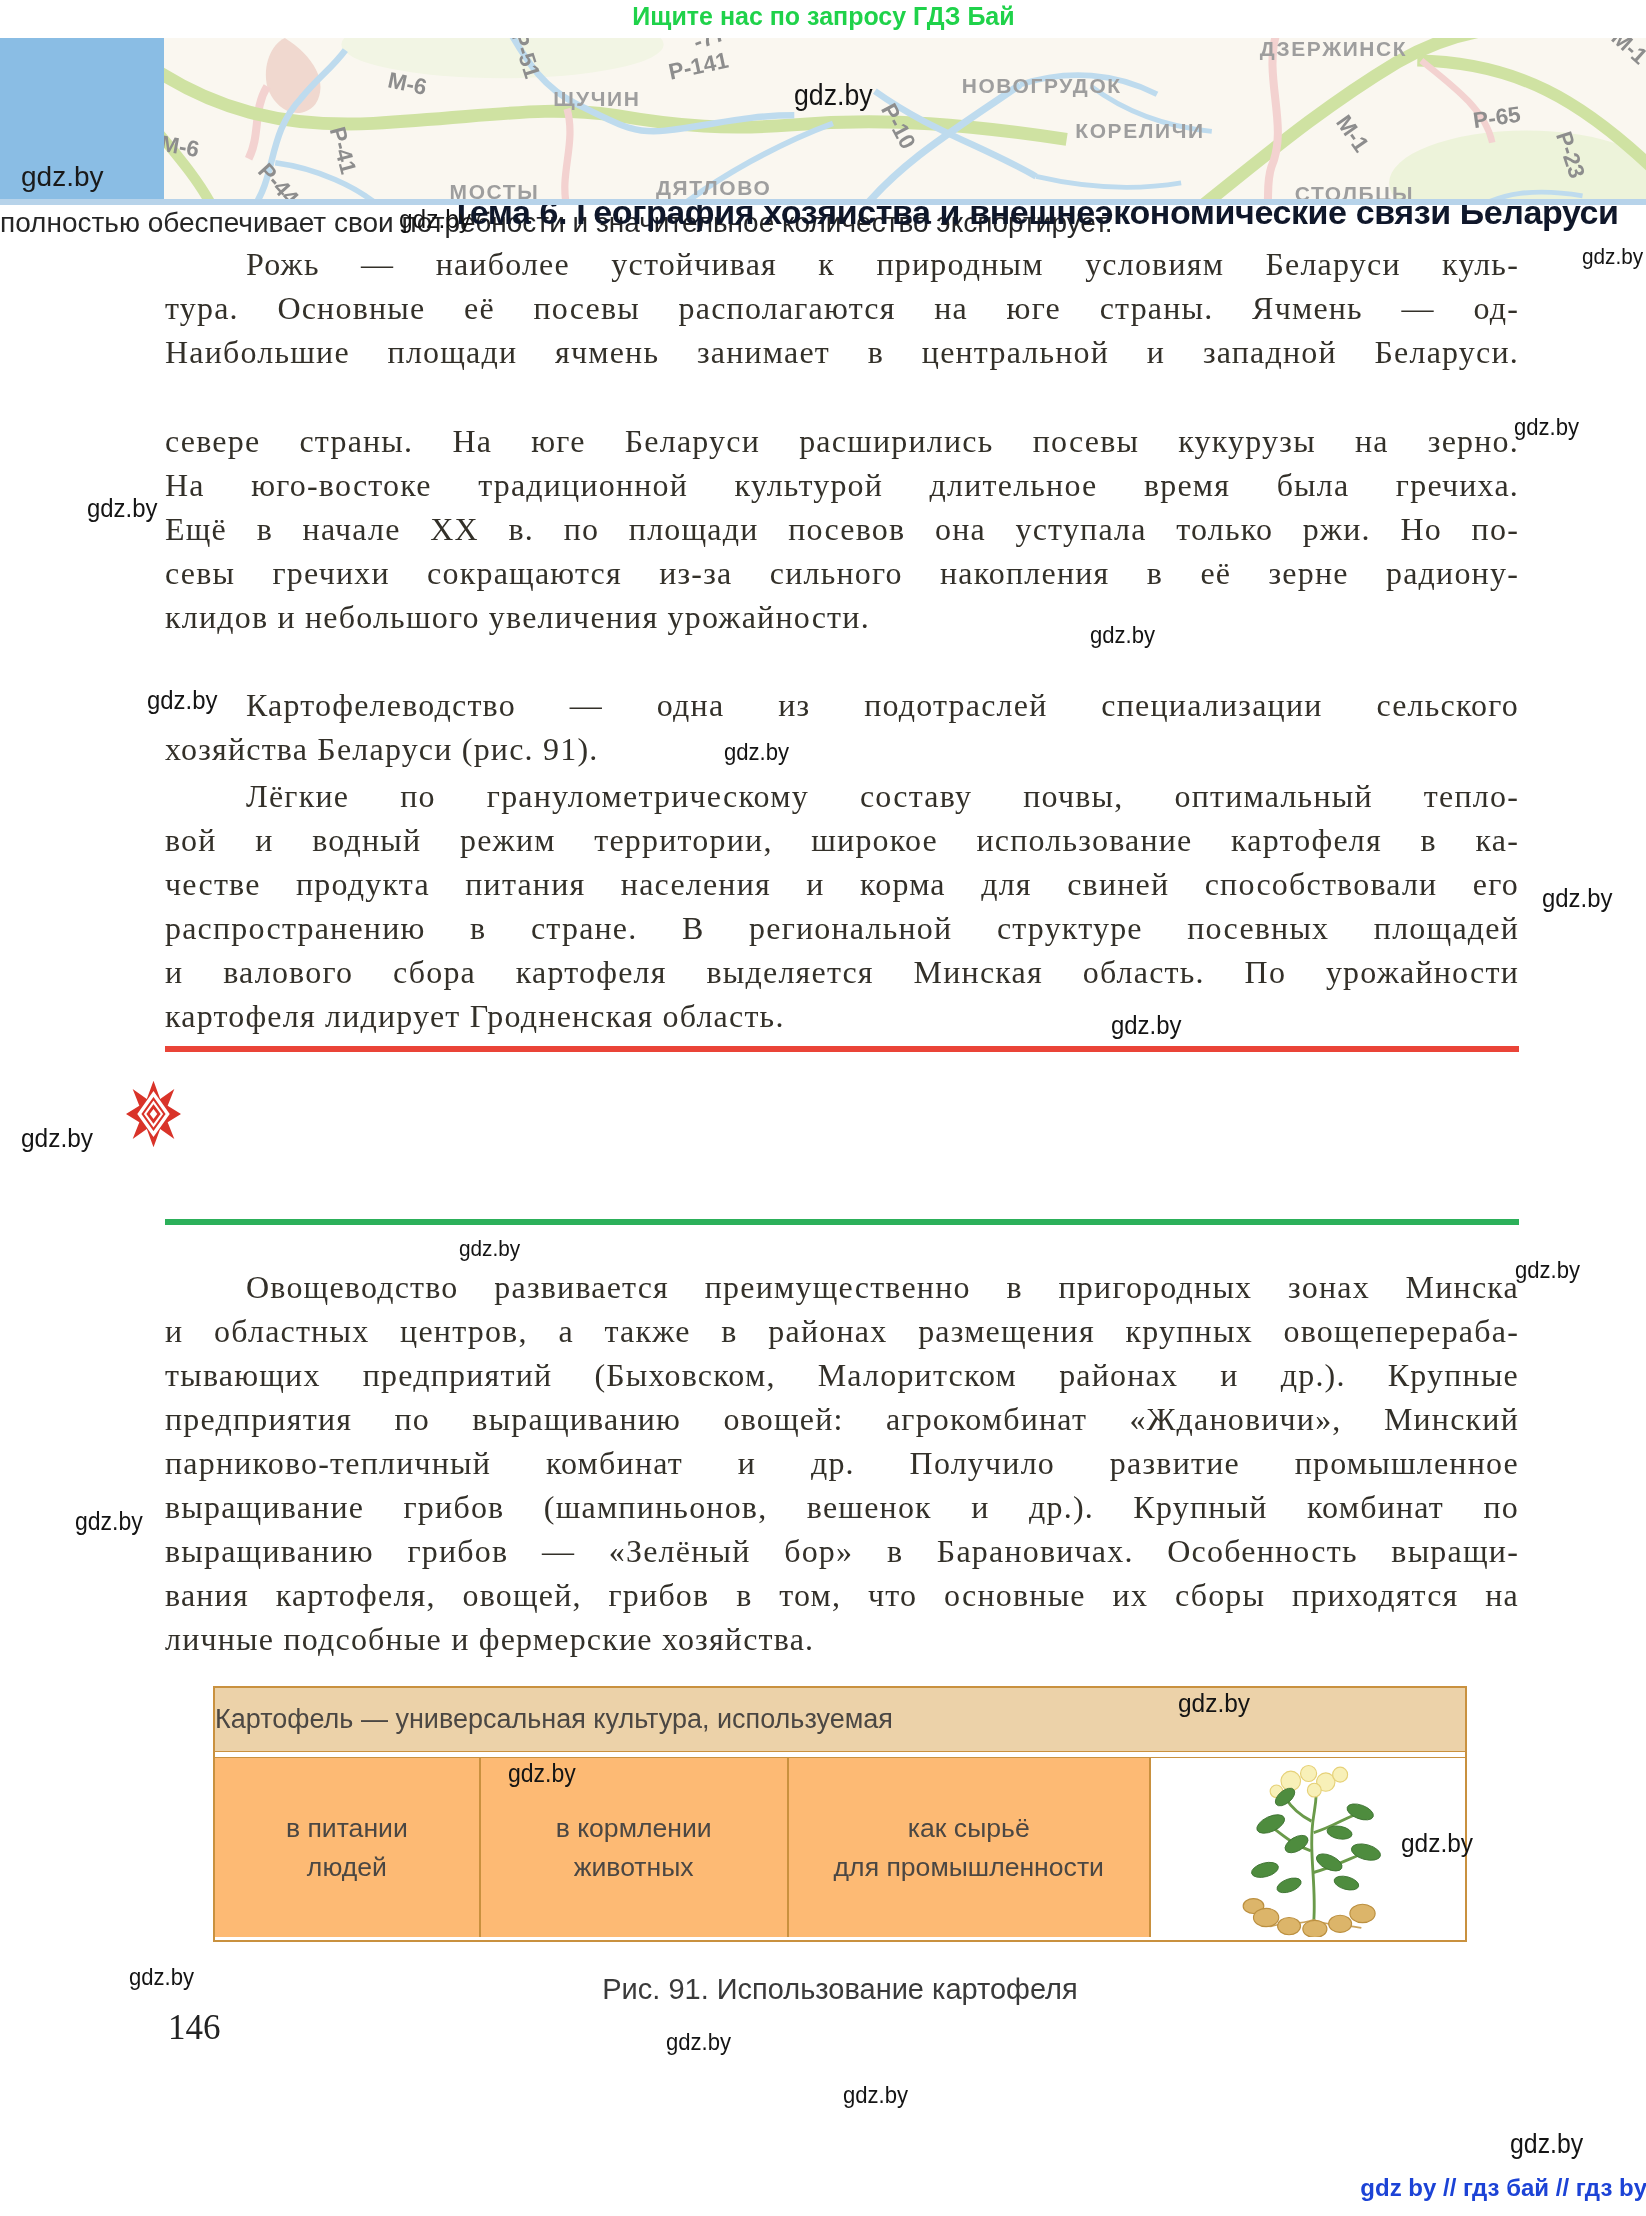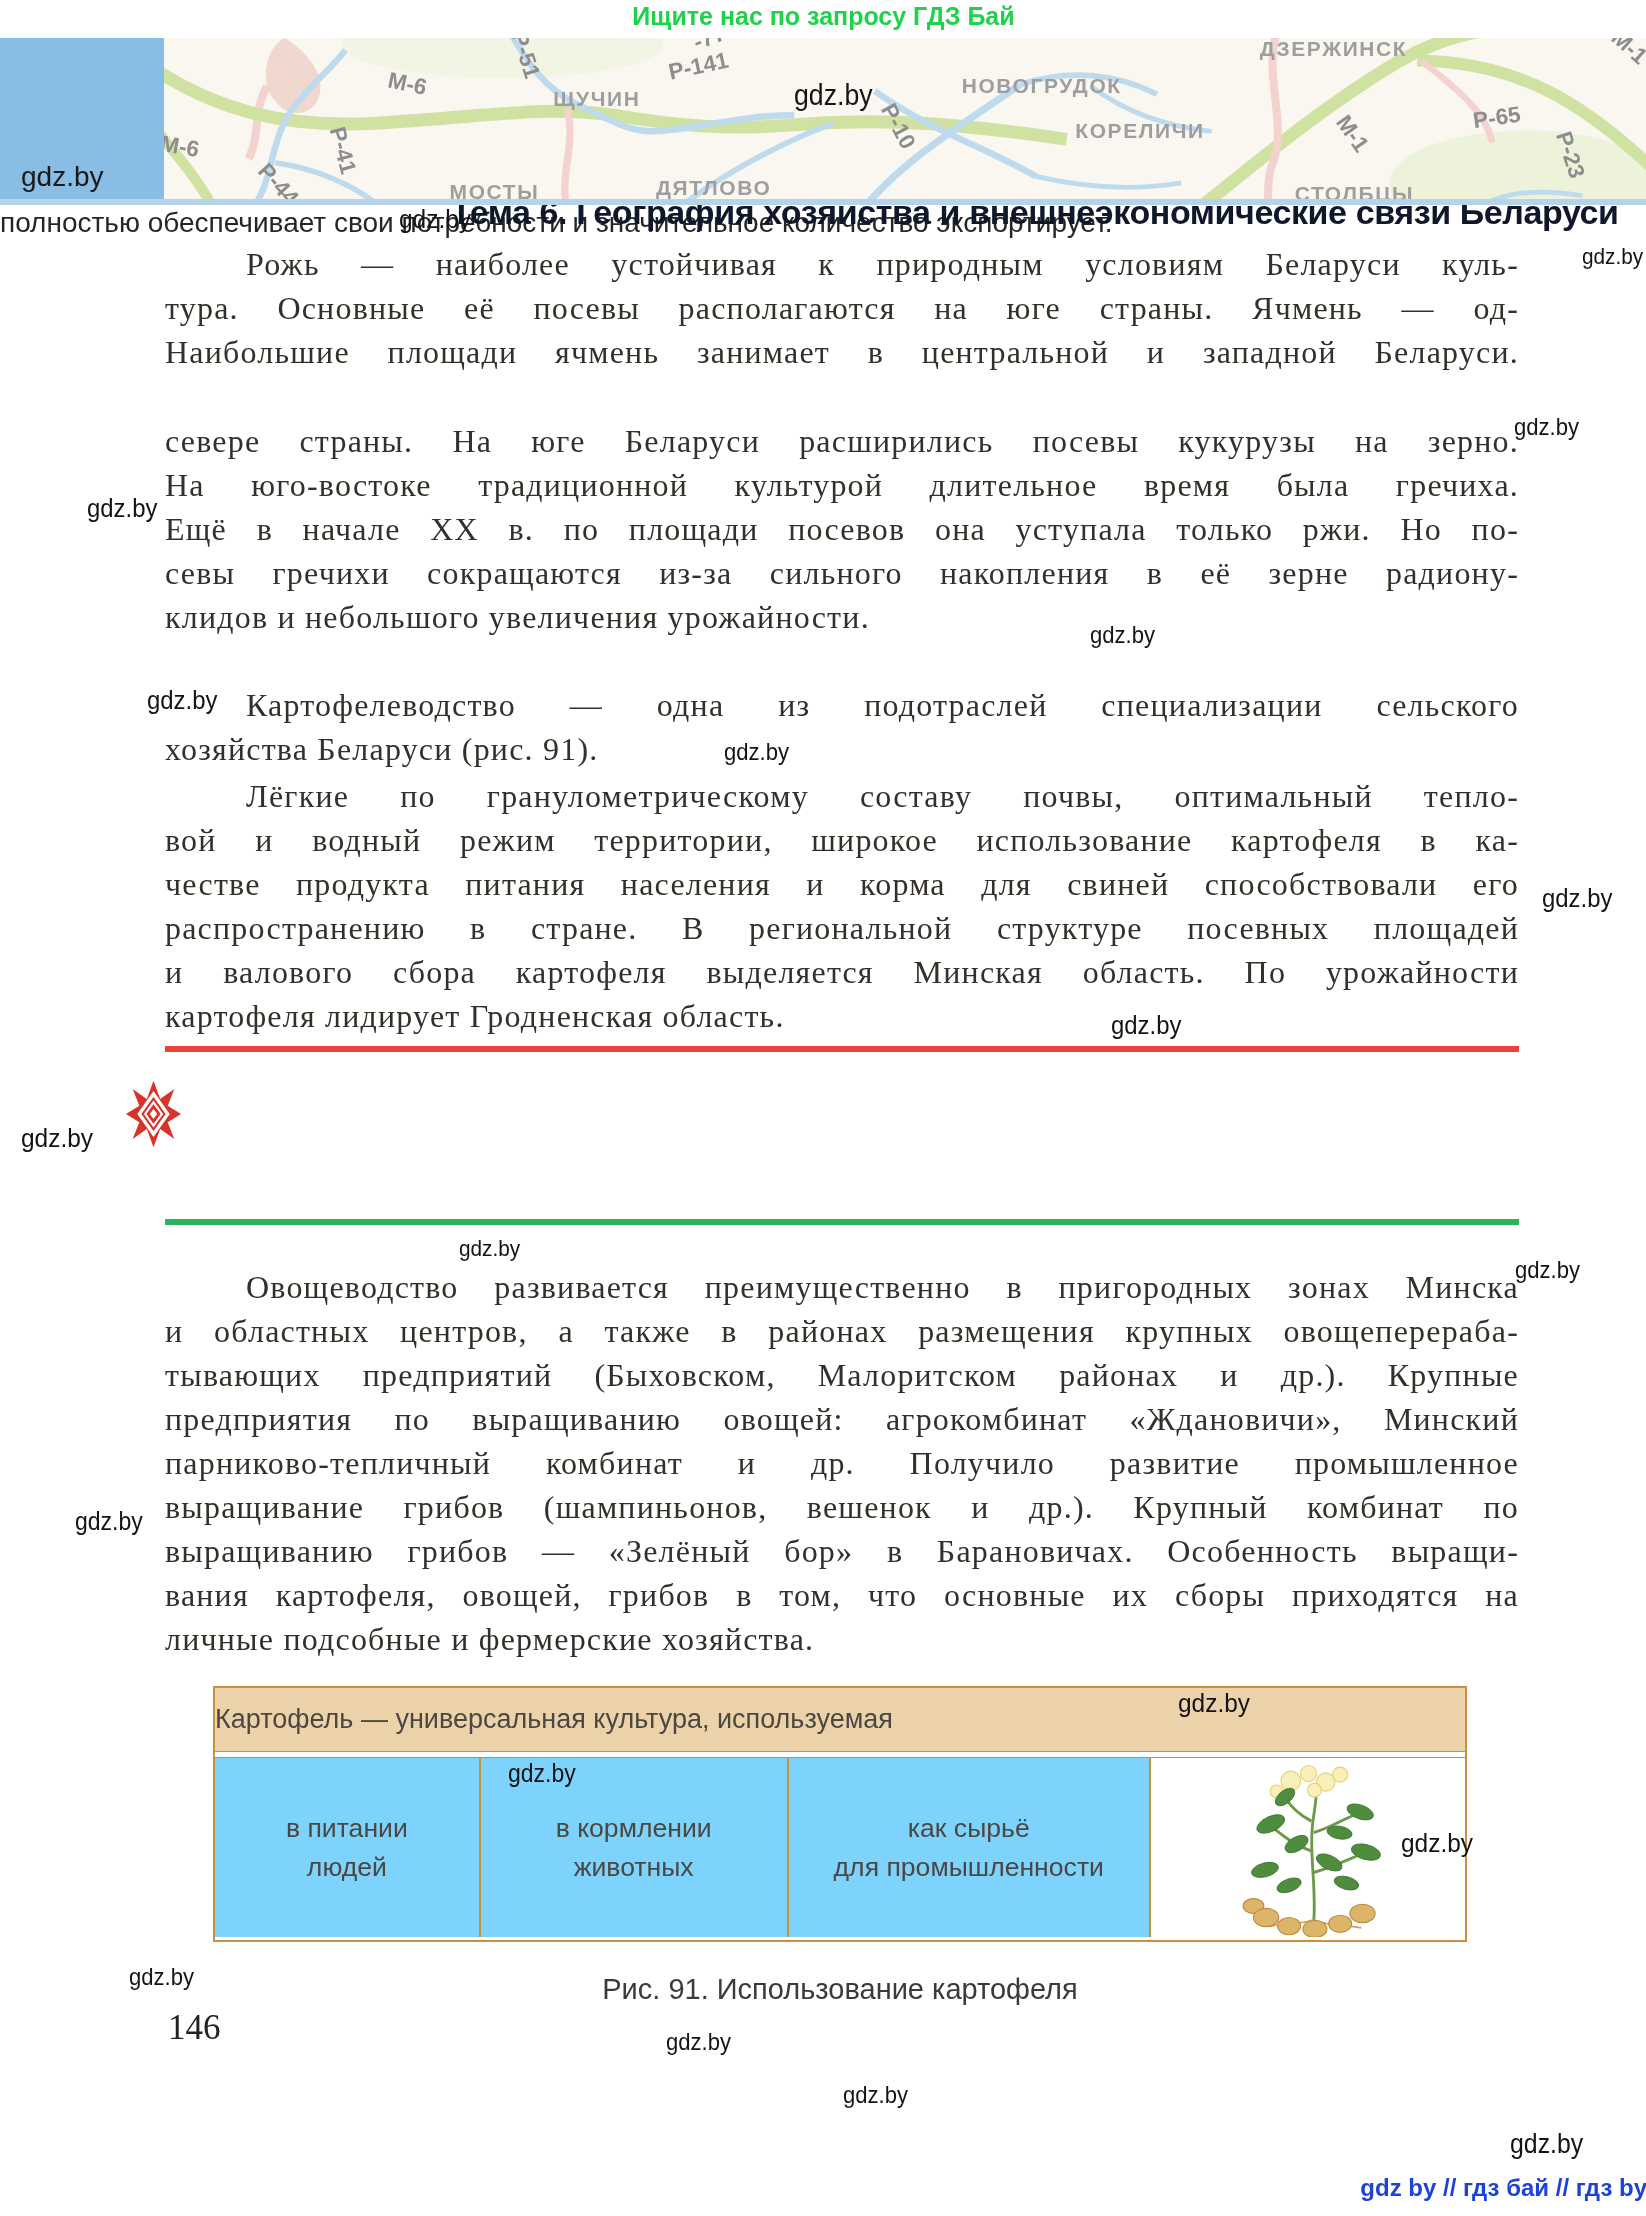--- a/index.html
+++ b/index.html
@@ -36,21 +36,21 @@
   .iline.just::after{content:"";display:inline-block;width:100%;height:0;}
 
   
   #figure{left:213px;top:1686px;width:1254px;height:256px;border:2.4px solid #c9913f;
           box-sizing:border-box;background:#ffffff;}
   #fig-header{height:64px;background:#ecd2a9;border-bottom:1.6px solid #c9913f;
               display:flex;align-items:center;box-sizing:border-box;
               font-size:27px;color:#4b4743;}
   #fig-gap{height:6.4px;background:#ffffff;border-bottom:1.6px solid #c9913f;box-sizing:border-box;}
   #fig-cells{display:flex;height:179px;}
-  .fcell{background:#7dd3fc;border-right:2.4px solid #c9913f;box-sizing:border-box;
+  .fcell{background:#fdba74;border-right:2.4px solid #c9913f;box-sizing:border-box;
          display:flex;flex-direction:column;justify-content:center;align-items:center;
          font-size:26.6px;color:#4b4743;line-height:39px;text-align:center;}
   .fcell:nth-child(1){width:272px;}
   .fcell:nth-child(2){width:315px;}
   .fcell:nth-child(3){width:371px;}
   #fig-plant{width:314px;background:#ffffff;border-right:none;}
   #fig-caption{left:213px;top:1973px;width:1254px;text-align:center;font-size:29px;color:#3a3a3a;}
 
   #page-number{left:168px;top:2008px;font-family:"Liberation Serif",serif;font-size:35px;color:#222;}
   #footer-links{left:0;top:2174px;width:100%;text-align:center;font-size:24px;font-weight:bold;}

